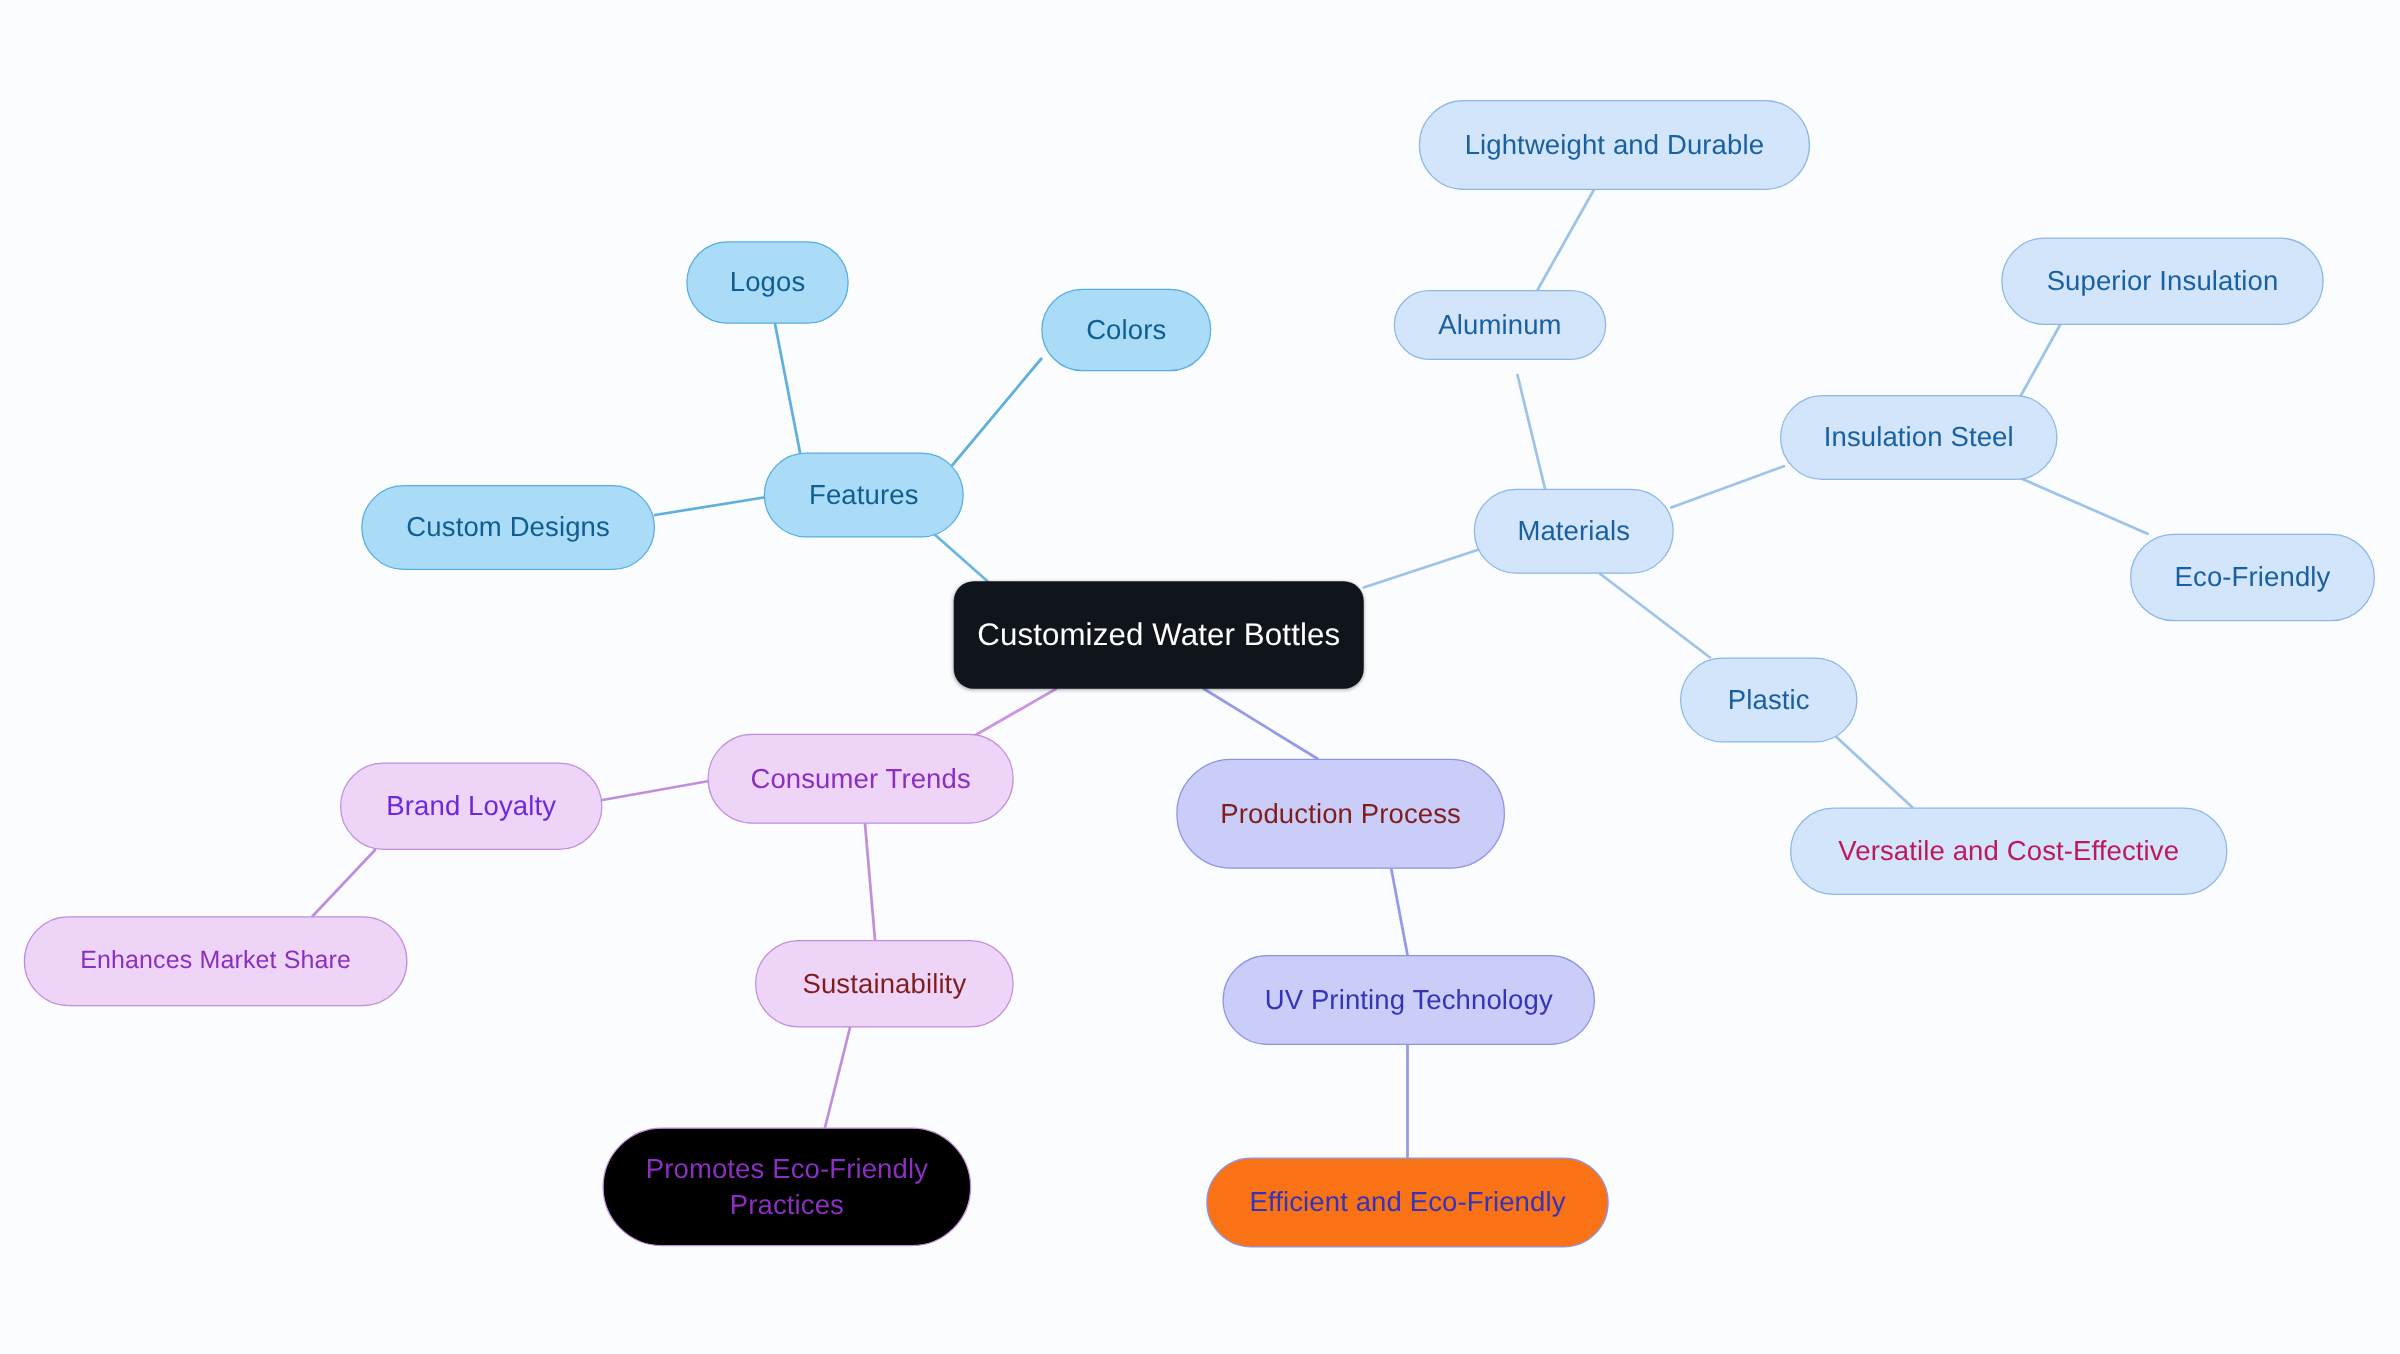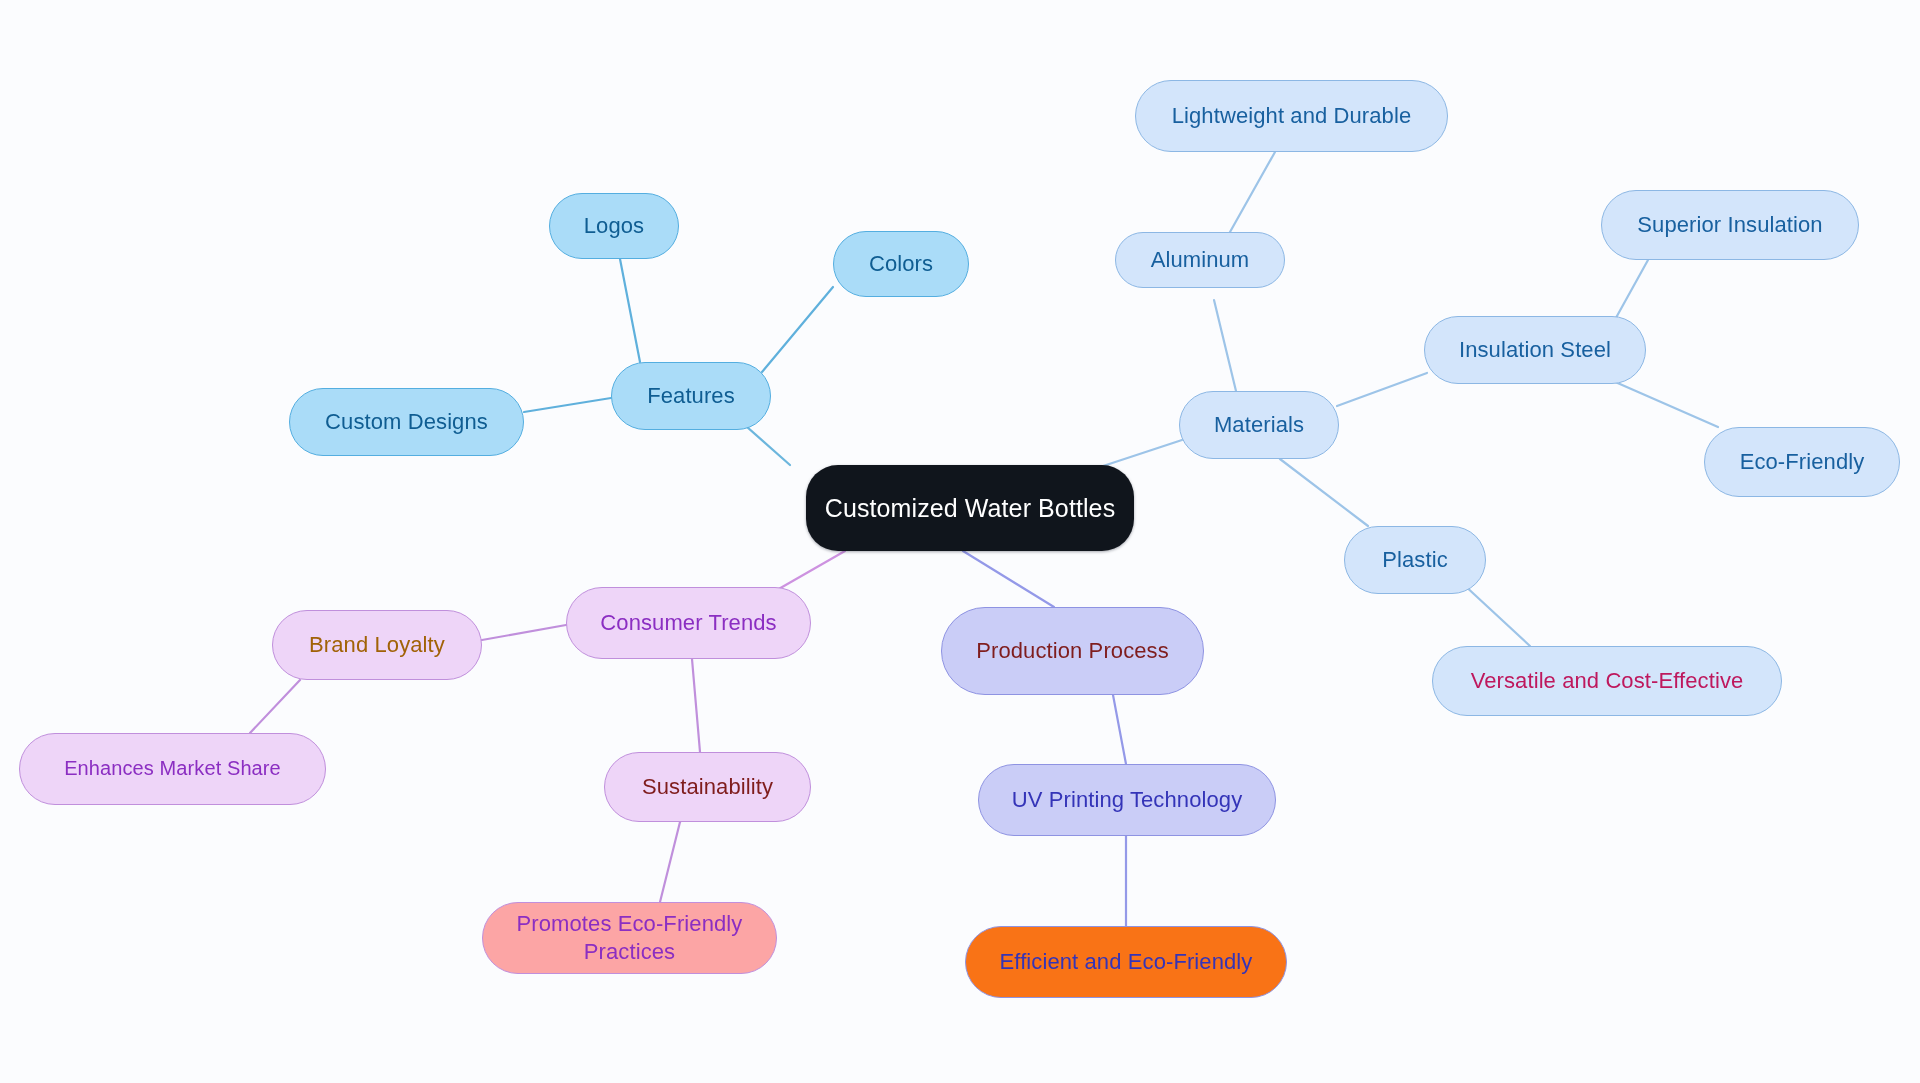--- a/index.html
+++ b/index.html
@@ -31,24 +31,23 @@
     justify-content: center;
     text-align: center;
     border-radius: 999px;
     border-style: solid;
     border-width: 1.5px;
     line-height: 1.28;
     white-space: pre-line;
     letter-spacing: 0.1px;
   }
   .node.root {
-    border-radius: 32px;
+    border-radius: 16px;
     border-width: 0;
     box-shadow: 0 1px 3px rgba(10,15,30,0.35);
-    margin-left: 43px;
   }
 </style>
 </head>
 <body>
 
 <div id="canvas" style="background: rgb(251, 252, 254);">
   <svg id="edges">
       <line x1="790" y1="465" x2="712" y2="396" stroke="#6cb6dd" stroke-width="2.2" stroke-linecap="round"></line>
       <line x1="640" y1="362" x2="620" y2="259" stroke="#5fb0dc" stroke-width="2.2" stroke-linecap="round"></line>
       <line x1="762" y1="372" x2="833" y2="287" stroke="#5fb0dc" stroke-width="2.2" stroke-linecap="round"></line>
@@ -81,19 +80,19 @@
       <div class="node" style="left: 1135px; top: 80px; width: 313px; height: 72px; font-size: 22px; background: rgb(211, 229, 251); border-color: rgb(140, 183, 228); color: rgb(24, 96, 159);">Lightweight and Durable</div>
       <div class="node" style="left: 1424px; top: 316px; width: 222px; height: 68px; font-size: 22px; background: rgb(211, 229, 251); border-color: rgb(140, 183, 228); color: rgb(24, 96, 159);">Insulation Steel</div>
       <div class="node" style="left: 1601px; top: 190px; width: 258px; height: 70px; font-size: 22px; background: rgb(211, 229, 251); border-color: rgb(140, 183, 228); color: rgb(24, 96, 159);">Superior Insulation</div>
       <div class="node" style="left: 1704px; top: 427px; width: 196px; height: 70px; font-size: 22px; background: rgb(211, 229, 251); border-color: rgb(140, 183, 228); color: rgb(24, 96, 159);">Eco-Friendly</div>
       <div class="node" style="left: 1344px; top: 526px; width: 142px; height: 68px; font-size: 22px; background: rgb(211, 229, 251); border-color: rgb(140, 183, 228); color: rgb(24, 96, 159);">Plastic</div>
       <div class="node" style="left: 1432px; top: 646px; width: 350px; height: 70px; font-size: 22px; background: rgb(211, 229, 251); border-color: rgb(140, 183, 228); color: #be185d;">Versatile and Cost-Effective</div>
       <div class="node" style="left: 941px; top: 607px; width: 263px; height: 88px; font-size: 22px; background: rgb(202, 205, 247); border-color: rgb(142, 147, 226); color: #7f1d1d;">Production Process</div>
       <div class="node" style="left: 978px; top: 764px; width: 298px; height: 72px; font-size: 22px; background: rgb(202, 205, 247); border-color: rgb(142, 147, 226); color: rgb(52, 52, 184);">UV Printing Technology</div>
       <div class="node" style="left: 965px; top: 926px; width: 322px; height: 72px; font-size: 22px; background: #f97316; border-color: rgb(142, 147, 226); color: rgb(52, 52, 184);">Efficient and Eco-Friendly</div>
       <div class="node" style="left: 566px; top: 587px; width: 245px; height: 72px; font-size: 22px; background: rgb(238, 213, 248); border-color: rgb(192, 143, 220); color: rgb(139, 46, 194);">Consumer Trends</div>
-      <div class="node" style="left: 272px; top: 610px; width: 210px; height: 70px; font-size: 22px; background: rgb(238, 213, 248); border-color: rgb(192, 143, 220); color: #a16207;">Brand Loyalty</div>
+      <div class="node" style="left: 272px; top: 610px; width: 210px; height: 70px; font-size: 22px; background: rgb(238, 213, 248); border-color: rgb(192, 143, 220); color: #6d28d9;">Brand Loyalty</div>
       <div class="node" style="left: 19px; top: 733px; width: 307px; height: 72px; font-size: 20px; background: rgb(238, 213, 248); border-color: rgb(192, 143, 220); color: rgb(139, 46, 194);">Enhances Market Share</div>
       <div class="node" style="left: 604px; top: 752px; width: 207px; height: 70px; font-size: 22px; background: rgb(238, 213, 248); border-color: rgb(192, 143, 220); color: #7f1d1d;">Sustainability</div>
-      <div class="node" style="left: 482px; top: 902px; width: 295px; height: 72px; font-size: 22px; background: #fca5a5; border-color: rgb(192, 143, 220); color: rgb(139, 46, 194);">Promotes Eco-Friendly
+      <div class="node" style="left: 482px; top: 902px; width: 295px; height: 95px; font-size: 22px; background: #000000; border-color: rgb(192, 143, 220); color: rgb(139, 46, 194);">Promotes Eco-Friendly
 Practices</div>
     </div>
 </div>
 
 </body></html>

